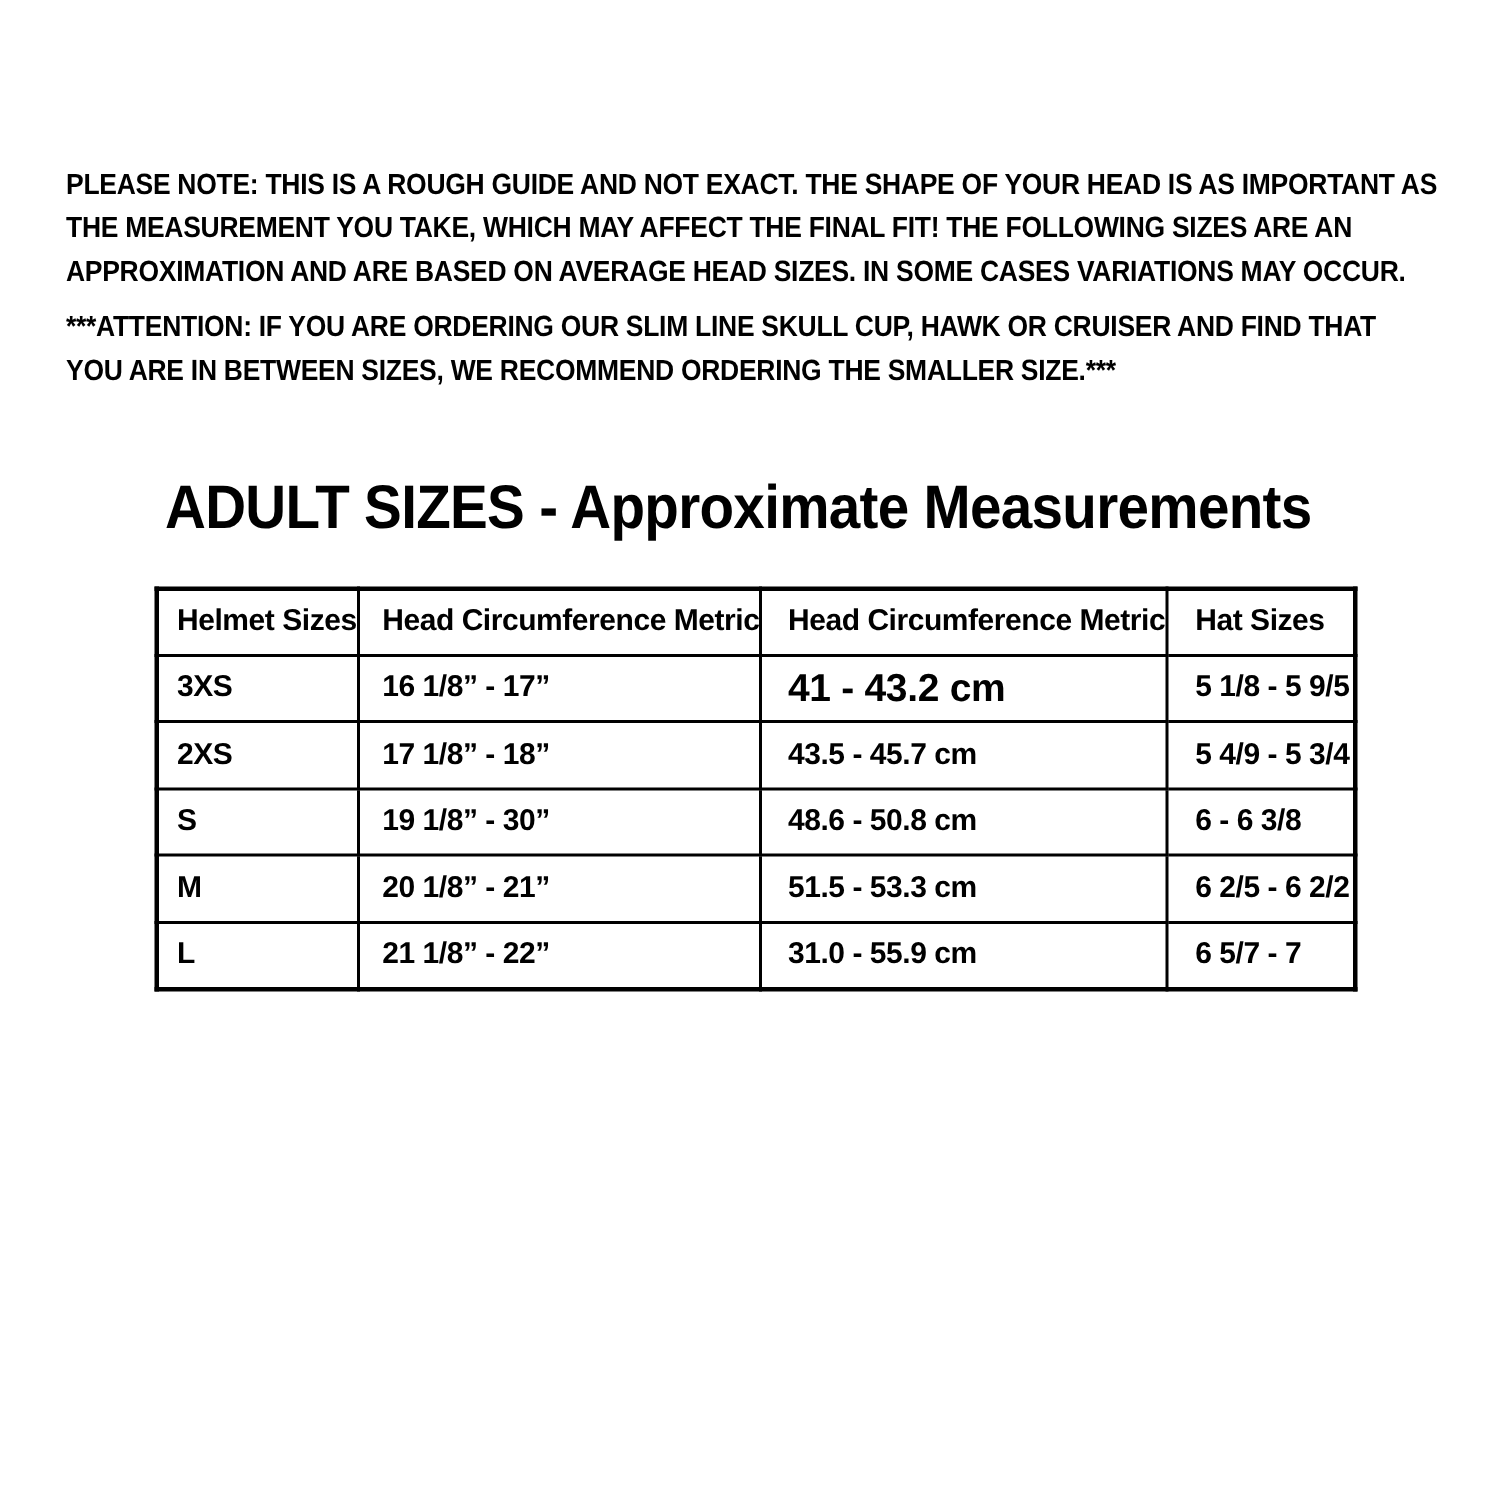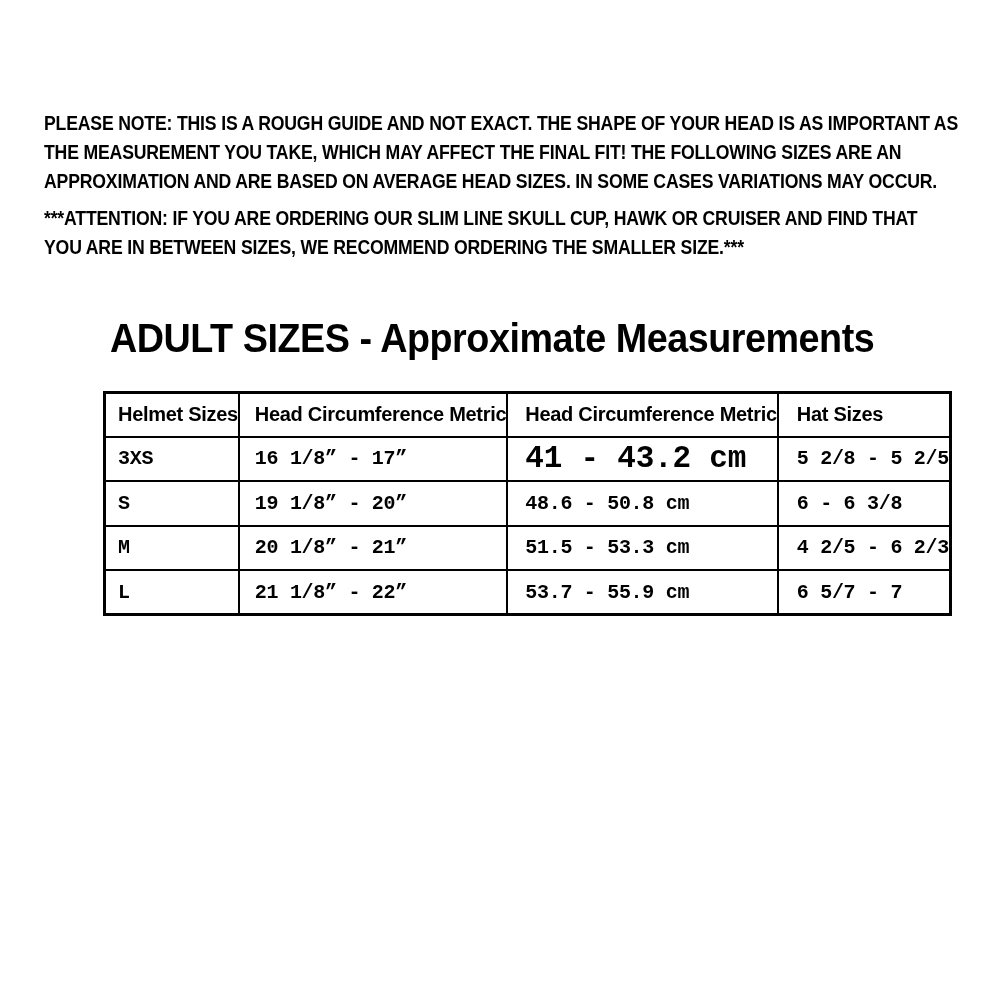--- a/index.html
+++ b/index.html
@@ -69,29 +69,29 @@
   table.size-table td {
     border: 2px solid #000000;
     text-align: left;
     vertical-align: middle;
     font-weight: bold;
     padding: 0;
     overflow: hidden;
     white-space: nowrap;
   }
   table.size-table thead tr { height: 44px; }
-  table.size-table tbody tr { height: 44.6px; font-family: Liberation Mono, monospace; }
+  table.size-table tbody tr { height: 44.6px; }
   
   table.size-table th:nth-child(1), table.size-table td:nth-child(1) { padding-left: 12px; }
   table.size-table th:nth-child(2), table.size-table td:nth-child(2) { padding-left: 15px; }
   table.size-table th:nth-child(3), table.size-table td:nth-child(3) { padding-left: 17px; }
   table.size-table th:nth-child(4), table.size-table td:nth-child(4) { padding-left: 18px; }
   
   table.size-table tbody tr:nth-child(1) td:nth-child(3) {
-    font-size: 31px;
+    font-size: 26px;
     letter-spacing: -0.2px;
   }
 </style>
 </head>
 <body>
 
 <div id="page">
 
   <div class="para note">PLEASE NOTE: THIS IS A ROUGH GUIDE AND NOT EXACT. THE SHAPE OF YOUR HEAD IS AS IMPORTANT AS THE MEASUREMENT YOU TAKE, WHICH MAY AFFECT THE FINAL FIT! THE FOLLOWING SIZES ARE AN APPROXIMATION AND ARE BASED ON AVERAGE HEAD SIZES. IN SOME CASES VARIATIONS MAY OCCUR.</div>
 
@@ -112,36 +112,42 @@
         <th>Head Circumference Metric</th>
         <th>Head Circumference Metric</th>
         <th>Hat Sizes</th>
       </tr>
     </thead>
     <tbody>
         <tr>
           <td>3XS</td>
           <td>16 1/8” - 17”</td>
           <td>41 - 43.2 cm</td>
-          <td>5 2/8 - 5 2/5</td>
+          <td>5 1/8 - 5 9/5</td>
+        </tr>
+        <tr>
+          <td>2XS</td>
+          <td>17 1/8” - 18”</td>
+          <td>43.5 - 45.7 cm</td>
+          <td>5 4/9 - 5 3/4</td>
         </tr>
         <tr>
           <td>S</td>
-          <td>19 1/8” - 20”</td>
+          <td>19 1/8” - 30”</td>
           <td>48.6 - 50.8 cm</td>
           <td>6 - 6 3/8</td>
         </tr>
         <tr>
           <td>M</td>
           <td>20 1/8” - 21”</td>
           <td>51.5 - 53.3 cm</td>
-          <td>4 2/5 - 6 2/3</td>
+          <td>6 2/5 - 6 2/2</td>
         </tr>
         <tr>
           <td>L</td>
           <td>21 1/8” - 22”</td>
-          <td>53.7 - 55.9 cm</td>
+          <td>31.0 - 55.9 cm</td>
           <td>6 5/7 - 7</td>
         </tr>
       </tbody>
   </table>
 
 </div>
 
 </body></html>

